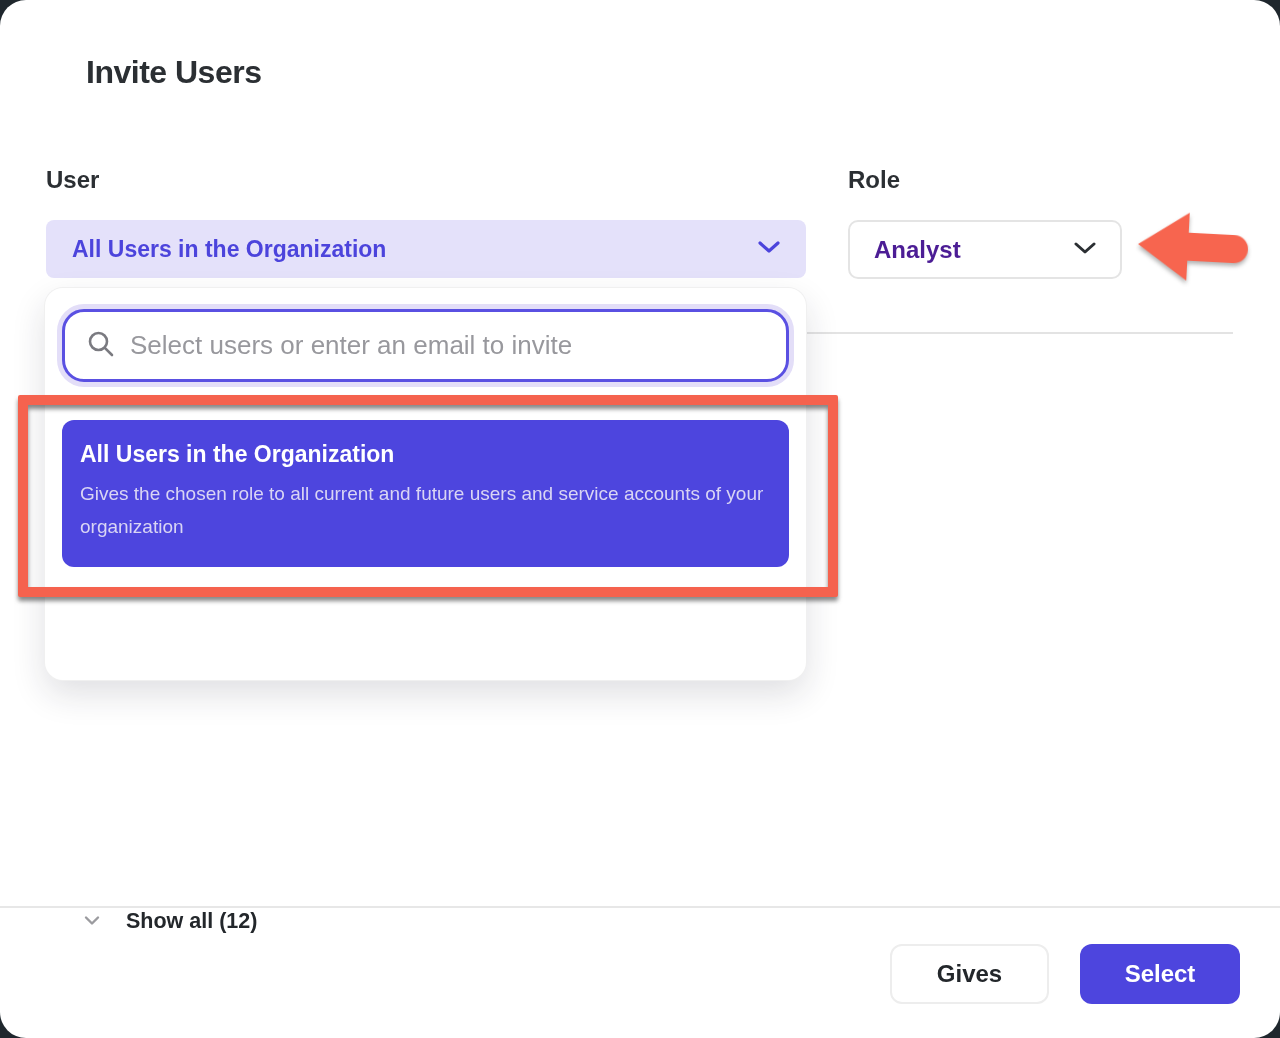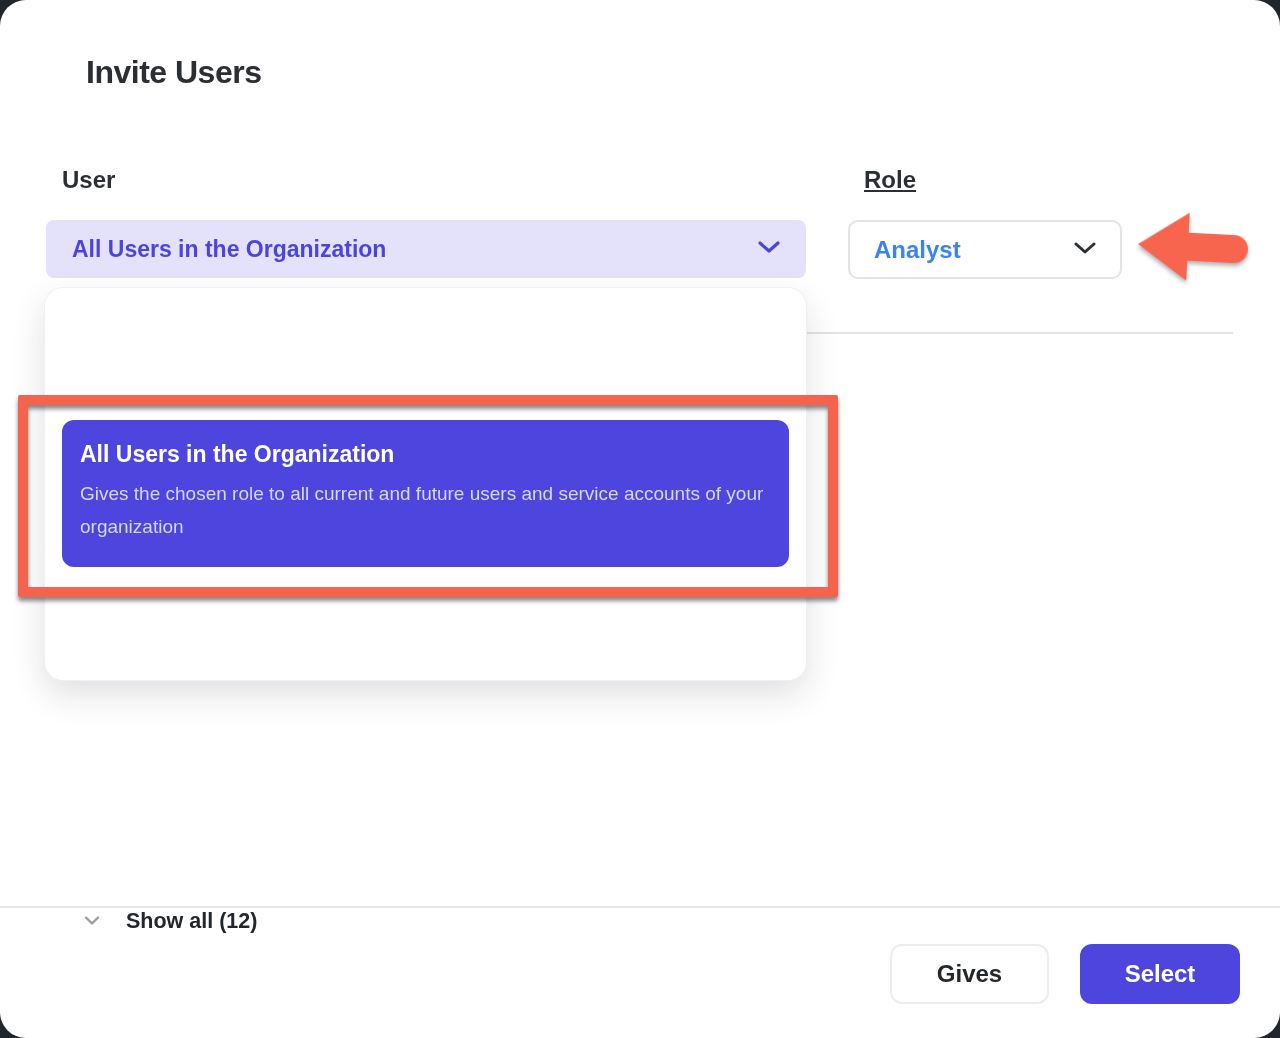--- a/index.html
+++ b/index.html
@@ -17,24 +17,24 @@
     overflow: hidden;
   }
   .page-title {
     position: absolute; left: 50px; top: 54px;
     font-size: 32px; font-weight: 700; color: #2b2f33;
     letter-spacing: -0.5px;
     margin-left: 36px;
   }
   .field-label {
     position: absolute; top: 166px;
-    font-size: 24px; font-weight: 700; color: #2b2f33; margin-left: 16px;
+    font-size: 24px; font-weight: 700; color: #2b2f33;
   }
   .field-label.user { left: 46px; }
-  .field-label.role { left: 848px; text-decoration: underline; }
+  .field-label.role { left: 848px; }
 
   
   .user-trigger {
     position: absolute; left: 46px; top: 220px;
     width: 760px; height: 58px;
     background: #e4e1fa;
     border-radius: 8px;
     display: flex; align-items: center; justify-content: space-between;
     padding: 0 26px;
     cursor: pointer;
@@ -48,21 +48,21 @@
     position: absolute; left: 848px; top: 220px;
     width: 274px; height: 59px;
     background: #ffffff;
     border: 2px solid #e4e4e4;
     border-radius: 10px;
     display: flex; align-items: center; justify-content: space-between;
     padding: 0 24px;
     cursor: pointer;
   }
   .role-select .value {
-    font-size: 24px; font-weight: 600; color: #3b82f6;
+    font-size: 24px; font-weight: 600; color: #4c1d95;
   }
 
   .role-divider {
     position: absolute; left: 807px; top: 332px;
     width: 426px; height: 2px; background: #e3e3e3;
   }
 
   
   .red-arrow {
     position: absolute; left: 1136px; top: 207px;
@@ -189,20 +189,29 @@
   </div>
 
   <div class="role-divider"></div>
 
   <svg class="red-arrow" viewBox="0 0 116 80">
     <path d="M2 40 L52 6 L52 26 L98 26 A14 14 0 0 1 98 54 L52 54 L52 74 Z" fill="#f7654f" filter="drop-shadow(0 3px 2px rgba(0,0,0,0.3))"></path>
   </svg>
 
   <div class="dropdown-panel">
 
+    <div class="search-box">
+      <span>
+        <svg width="27" height="27" viewBox="0 0 27 27">
+            <circle cx="11.5" cy="11.5" r="8.5" fill="none" stroke="#7a7a80" stroke-width="2.6"></circle>
+            <line x1="17.8" y1="17.8" x2="25" y2="25" stroke="#7a7a80" stroke-width="2.6" stroke-linecap="round"></line>
+          </svg>
+      </span>
+      <input type="text" value="" placeholder="Select users or enter an email to invite" style="">
+    </div>
 
     <div class="option-card">
       <div class="option-title">All Users in the Organization</div>
       <div class="option-desc">Gives the chosen role to all current and future users and service accounts of your organization</div>
     </div>
 
     <div class="show-all-row">
       <span>
         <svg width="16" height="11" viewBox="0 0 16 11">
             <polyline points="2,2.5 8,8.5 14,2.5" fill="none" stroke="#9b9b9f" stroke-width="2.4" stroke-linecap="round" stroke-linejoin="round"></polyline>

